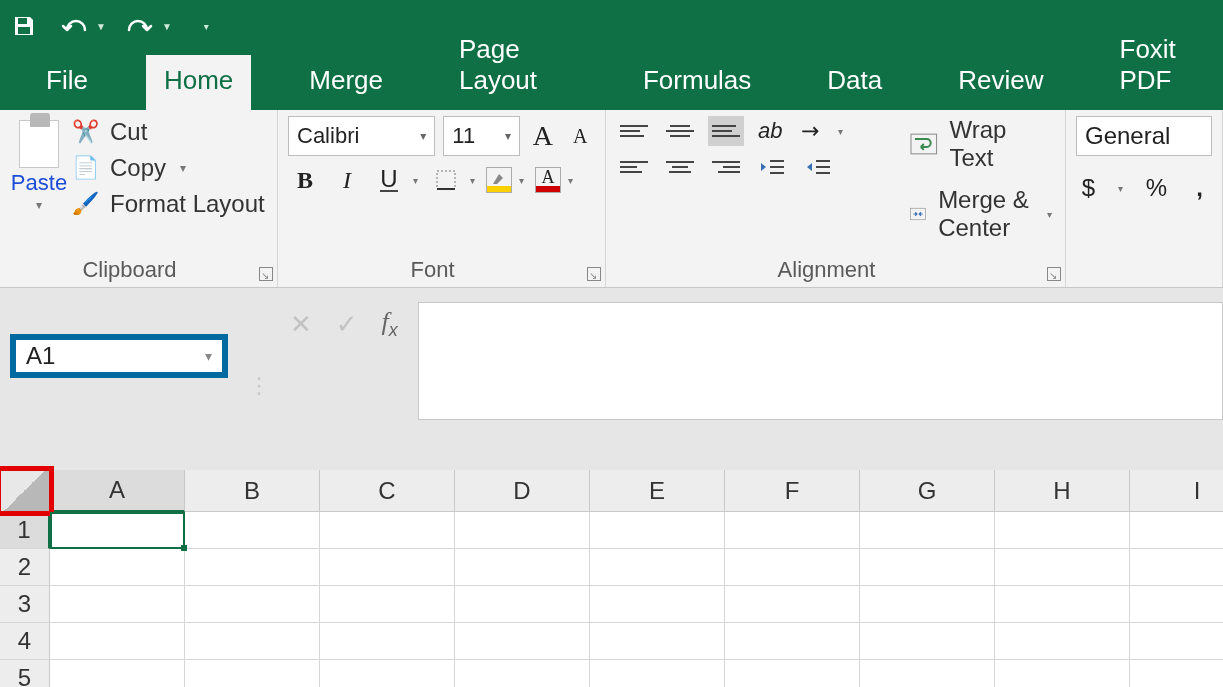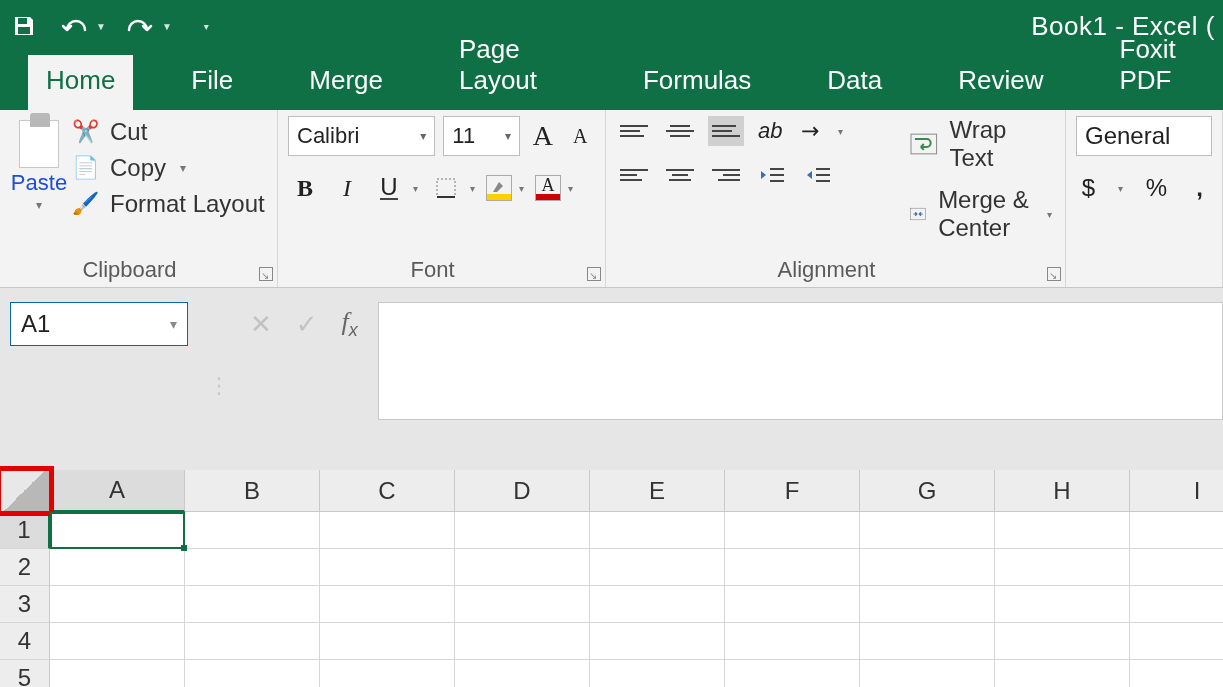--- a/index.html
+++ b/index.html
@@ -31,21 +31,21 @@
   .paste-big .plate { width: 40px; height: 48px; background: #fff; border: 1px solid #c8c8c8; position: relative; }
   .paste-big .clip { position: absolute; top: -8px; left: 10px; width: 20px; height: 14px; background: #b8b8b8; border-radius: 3px 3px 0 0; }
   .paste-big .lbl { font-size: 22px; color: #1d4ed8; }
   .paste-big .dd { font-size: 12px; color: #777; }
   .clip-cmds { display: flex; flex-direction: column; gap: 8px; padding-top: 2px; }
   .clip-cmds .row { display: flex; align-items: center; gap: 10px; font-size: 24px; color: #333; cursor: pointer; }
   .clip-cmds .row .emoji { width: 28px; text-align: center; font-size: 22px; }
 
   
   .g-font { width: 328px; }
-  .cmd-row { display: flex; align-items: center; gap: 8px; margin-bottom: 14px; text-align: right; }
+  .cmd-row { display: flex; align-items: center; gap: 8px; margin-bottom: 6px; text-align: right; }
   .combo { background: #fff; border: 1px solid #bdbdbd; height: 40px; display: flex; align-items: center; justify-content: space-between; padding: 0 8px; cursor: pointer; }
   .combo .arrow { font-size: 12px; color: #666; }
   .font-name { width: 150px; font-size: 22px; }
   .font-size { width: 78px; font-size: 22px; }
   .fs-btn { border: 1px solid transparent; width: 30px; height: 36px; display: flex; align-items: center; justify-content: center; cursor: pointer; font-family: "Times New Roman", serif; }
   .fs-inc { font-size: 28px; } .fs-dec { font-size: 20px; }
   .btn { width: 34px; height: 36px; display: flex; align-items: center; justify-content: center; cursor: pointer; font-size: 24px; }
   .dd-tiny { font-size: 10px; color: #777; margin-left: -4px; cursor: pointer; padding: 0 3px; }
   .ul-bar { border-bottom: 2px solid #444; line-height: 0.9; }
   .swatch-split { display: flex; align-items: center; }
@@ -69,21 +69,21 @@
 
   
   .g-number { flex: 1; min-width: 150px; }
   .num-combo { width: 100%; }
   .num-combo .combo { width: 100%; font-size: 24px; }
   .num-row { display: flex; align-items: center; gap: 18px; font-size: 28px; margin-top: 14px; }
   .num-row .btn { font-family: "Segoe UI", Arial, sans-serif; }
 
   
   .fbar-wrap { background: #e6e6e6; height: 182px; display: flex; align-items: flex-start; padding: 14px 0 0 10px; gap: 20px; }
-  .namebox { background: #fff; border: 1px solid #0369a1; width: 178px; height: 44px; display: flex; align-items: center; justify-content: space-between; padding: 0 10px; font-size: 24px; cursor: text; }
+  .namebox { background: #fff; border: 6px solid #0369a1; width: 218px; height: 44px; display: flex; align-items: center; justify-content: space-between; padding: 0 10px; font-size: 24px; cursor: text; margin-top: 32px; }
   .namebox .arrow { color: #888; font-size: 14px; }
   .fn-ops { display: flex; align-items: center; gap: 24px; height: 44px; }
   .fn-ops .op { font-size: 26px; color: #c2c2c2; cursor: pointer; }
   .fn-ops .fx { font-style: italic; font-family: "Times New Roman", serif; color: #666; }
   .fbar { background: #fff; border: 1px solid #c8c8c8; flex: 1; height: 118px; margin-right: 0; font-size: 22px; padding: 8px 10px; cursor: text; }
 
   
   .grid { display: flex; background: #fff; position: relative; }
   .select-all { width: 50px; height: 42px; background: linear-gradient(135deg, #e8e8e8 50%, #b8b8b8 50%); border-right: 1px solid #c9c9c9; border-bottom: 1px solid #c9c9c9; cursor: pointer; position: relative; }
   .highlight-box { position: absolute; top: -4px; left: -4px; width: 58px; height: 50px; border: 5px solid #e20000; pointer-events: none; }
@@ -122,26 +122,25 @@
     <div class="split">
       <div class="icon-btn">
         <svg width="26" height="20" viewBox="0 0 26 20">
             <path fill="none" stroke="#fff" stroke-width="2.5" d="M20 14c0-5-4-9-9-9S2 9 2 14M20 14l4-4m-4 4l-4-4" stroke-linecap="round"></path>
           </svg>
       </div>
       <span class="caret">▼</span>
     </div>
     <span class="caret" style="margin-left:14px">▾</span>
   </div>
-  <div class="title-text">Book1 - Excel (</div>
 </div>
 
 <div class="tabs">
+  <div class="tab">File</div>
   <div class="tab active">Home</div>
-  <div class="tab">File</div>
   <div class="tab">Merge</div>
   <div class="tab">Page Layout</div>
   <div class="tab">Formulas</div>
   <div class="tab">Data</div>
   <div class="tab">Review</div>
   <div class="tab">Foxit PDF</div>
 </div>
 
 <div class="ribbon">
 

